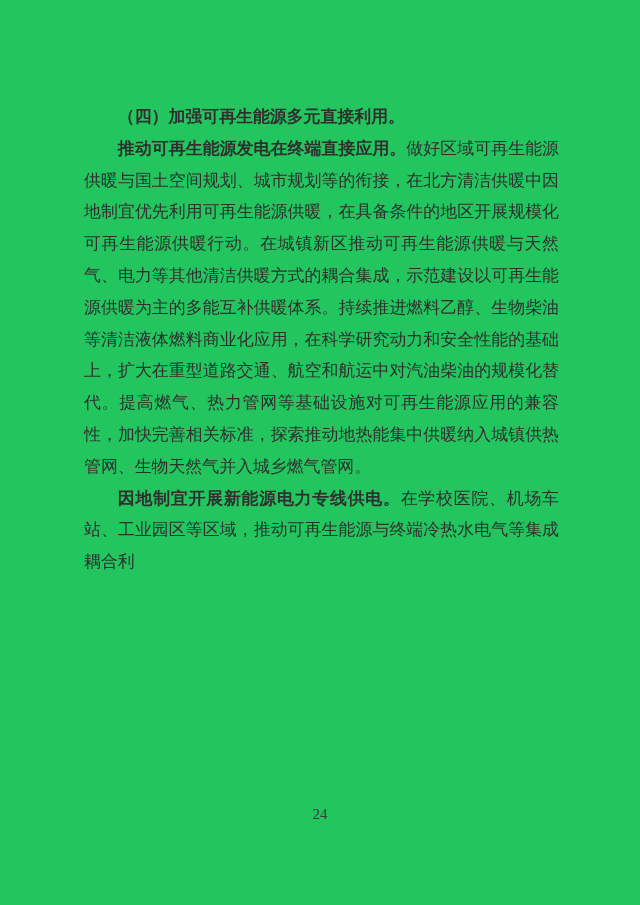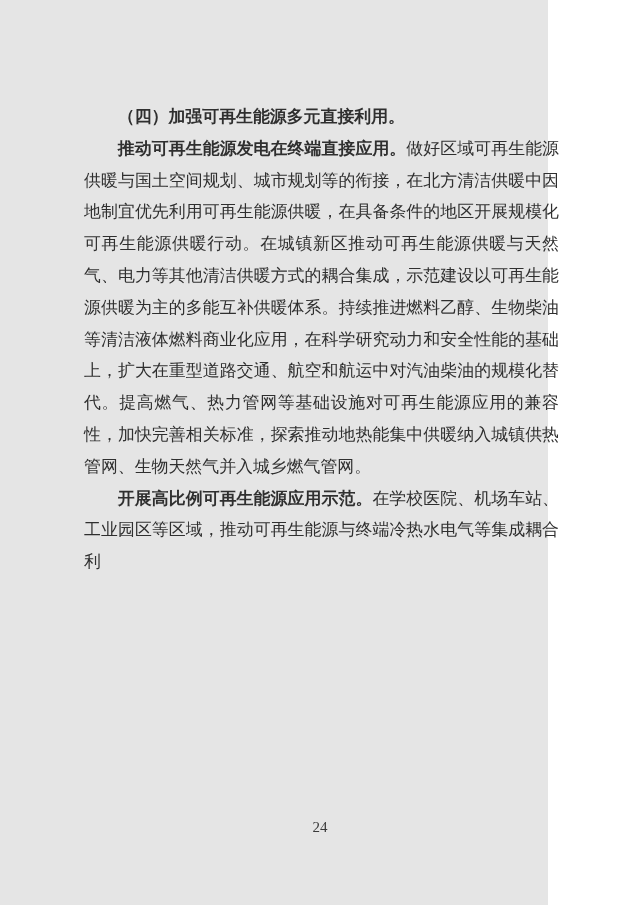--- a/index.html
+++ b/index.html
@@ -4,23 +4,23 @@
 <style>
   * { margin: 0; padding: 0; box-sizing: border-box; }
   html, body {
     width: 640px;
     height: 905px;
     background: #ffffff;
     overflow: hidden;
   }
   .page {
     position: relative;
-    width: 548px;
+    width: 640px;
     height: 905px;
-    background: #e5e5e5;
+    background: #22c55e;
     font-family: "Liberation Serif", "DejaVu Serif", serif;
     color: #2f2f2f;
     text-decoration: underline;
   }
   .content {
     position: absolute;
     top: 101px;
     left: 84px;
     width: 475px;
     font-size: 16.9px;
@@ -46,34 +46,33 @@
   .page-number {
     position: absolute;
     top: 802px;
     left: 0;
     width: 640px;
     text-align: center;
     font-size: 15px;
     line-height: 24px;
     color: #3a3a3a;
     font-family: "Liberation Serif", "DejaVu Serif", serif;
-    margin-top: 13px;
   }
 </style>
 </head>
 <body>
 
 <div class="page">
   <div class="content">
     <div class="heading">（四）加强可再生能源多元直接利用。</div>
 
 
     <p class="para">
       <span class="lead">推动可再生能源发电在终端直接应用。</span><span class="body">做好区域可再生能源供暖与国土空间规划、城市规划等的衔接，在北方清洁供暖中因地制宜优先利用可再生能源供暖，在具备条件的地区开展规模化可再生能源供暖行动。在城镇新区推动可再生能源供暖与天然气、电力等其他清洁供暖方式的耦合集成，示范建设以可再生能源供暖为主的多能互补供暖体系。持续推进燃料乙醇、生物柴油等清洁液体燃料商业化应用，在科学研究动力和安全性能的基础上，扩大在重型道路交通、航空和航运中对汽油柴油的规模化替代。提高燃气、热力管网等基础设施对可再生能源应用的兼容性，加快完善相关标准，探索推动地热能集中供暖纳入城镇供热管网、生物天然气并入城乡燃气管网。</span>
     </p>
 
     <p class="para">
-      <span class="lead">开展高比例可再生能源应用示范。</span><span class="body">在学校医院、机场车站、工业园区等区域，推动可再生能源与终端冷热水电气等集成耦合利</span>
+      <span class="lead">因地制宜开展新能源电力专线供电。</span><span class="body">在学校医院、机场车站、工业园区等区域，推动可再生能源与终端冷热水电气等集成耦合利</span>
     </p>
   </div>
 
   <div class="page-number">24</div>
 </div>
 
 </body></html>

